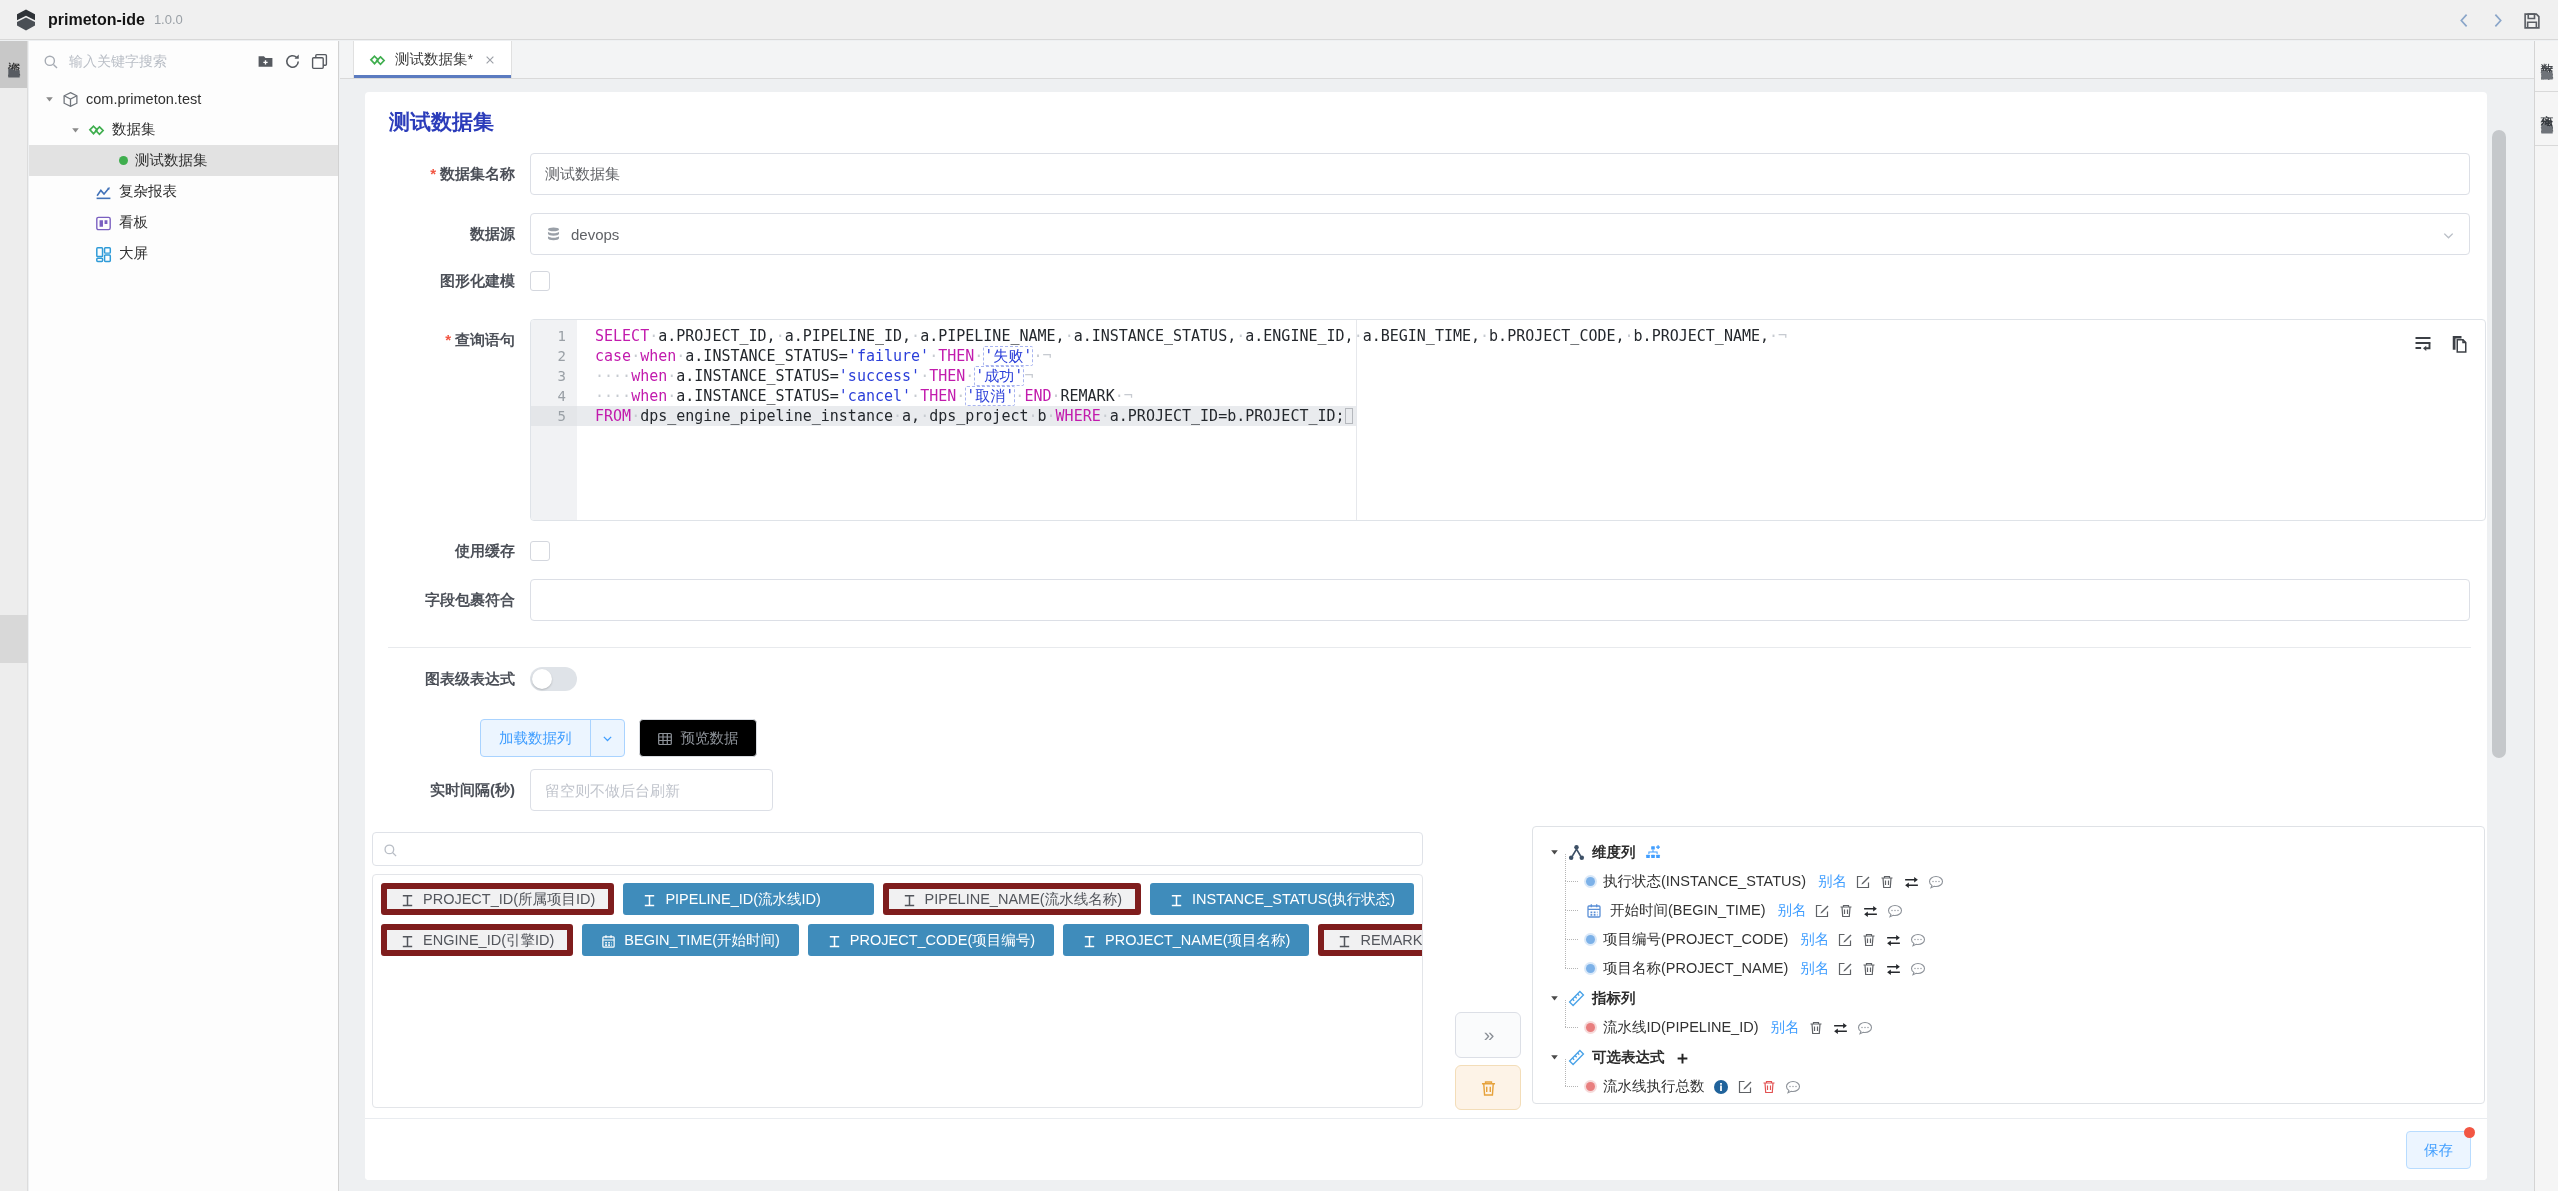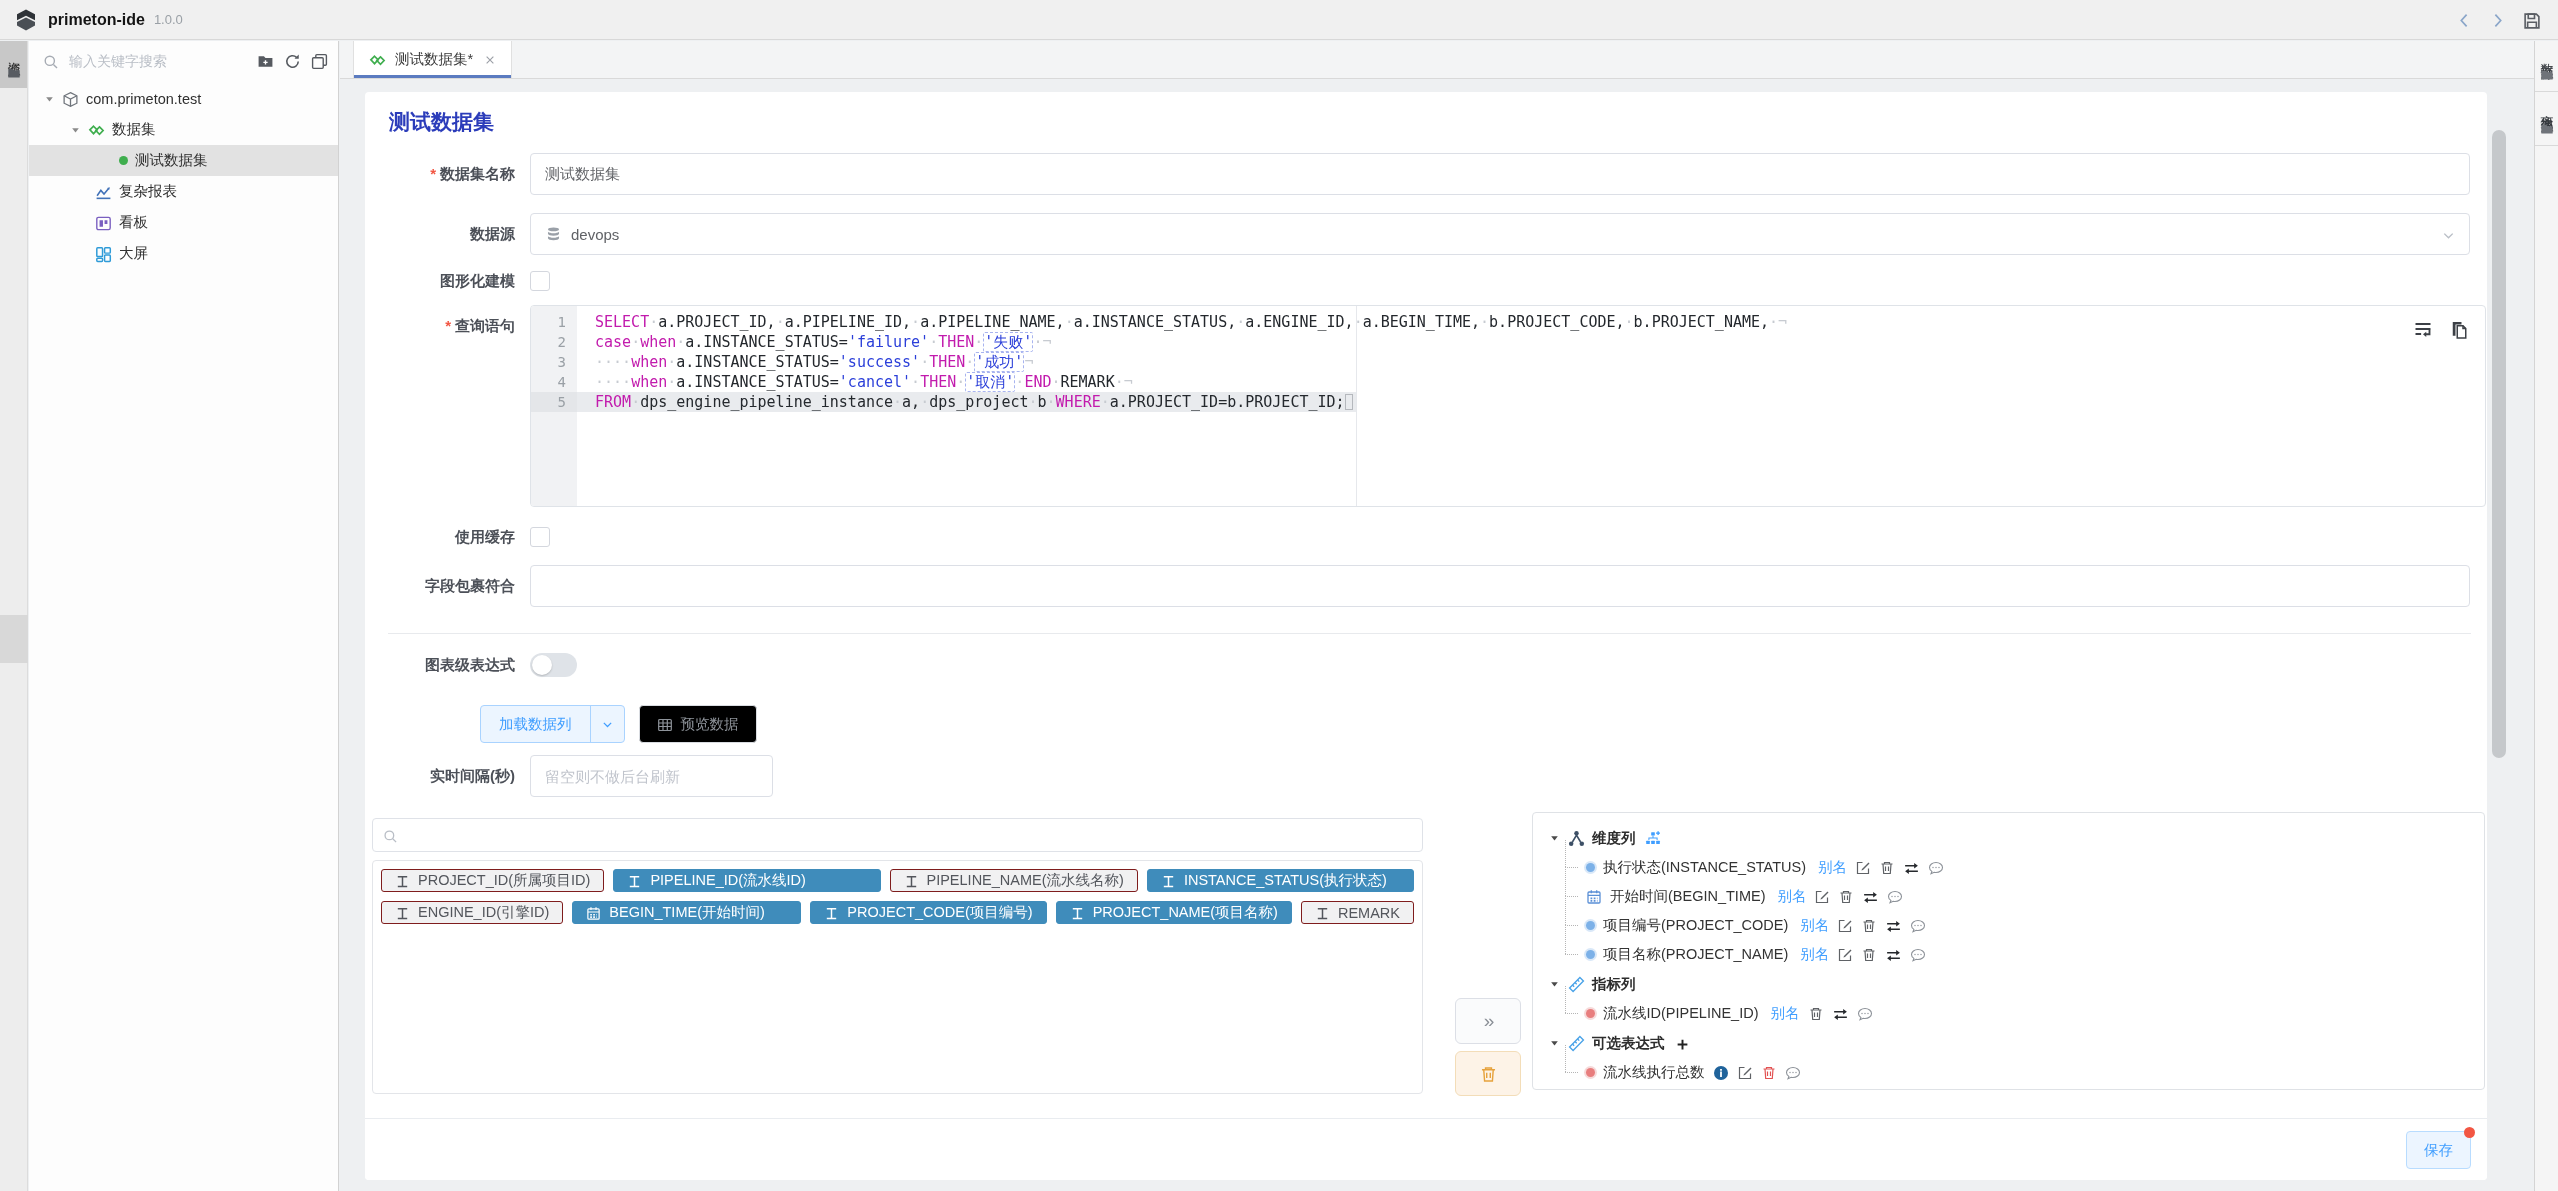--- a/index.html
+++ b/index.html
@@ -119,22 +119,22 @@
 
   
   .cols { position:relative; height:276px; margin-top:21px; }
   .col-search { position:absolute; left:7px; top:0; width:1051px; height:34px; border:1px solid #dfe2e8;
     border-radius:4px; display:flex; align-items:center; gap:8px; padding:0 10px; }
   .col-search .s-ic { font-size:15px; color:#b9bec6; }
   .col-search input { border:none; outline:none; flex:1; font-size:14px; font-family:"Liberation Sans",sans-serif; }
   .chipbox { position:absolute; left:7px; top:42px; width:1051px; height:234px; border:1px solid #e3e5e9;
     border-radius:4px; background:#fff; padding:8px; overflow:hidden; }
   .chip-row { display:flex; gap:9px; margin-bottom:9px; }
-  .chip { height:23px; display:inline-flex; align-items:center; gap:8px; padding:0 13px; border-radius:3px;
-    background:#f1f1f2; border:1px solid #7f1d1d; color:#53565c; font-size:14.5px; cursor:pointer; white-space:nowrap; }
+  .chip { height:32px; display:inline-flex; align-items:center; gap:8px; padding:0 13px; border-radius:3px;
+    background:#f1f1f2; border:6px solid #7f1d1d; color:#53565c; font-size:14.5px; cursor:pointer; white-space:nowrap; }
   .chip .ci { font-size:15px; }
   .chip.sel { background:#3f8cbb; border-color:#3f8cbb; color:#fff; }
   .btn-next { position:absolute; left:1090px; top:180px; width:66px; height:46px; border:1px solid #dcdfe6;
     border-radius:6px; background:#fafbfc; color:#8a8f96; font-size:19px; display:flex; align-items:center;
     justify-content:center; cursor:pointer; letter-spacing:-2px; }
   .btn-del { position:absolute; left:1090px; top:233px; width:66px; height:45px; border:1px solid #f3ddb8;
     border-radius:6px; background:#fdf3e7; color:#e6a23c; font-size:19px; display:flex; align-items:center;
     justify-content:center; cursor:pointer; }
 
   
@@ -166,21 +166,21 @@
   .save-dot { position:absolute; right:-5px; top:-5px; width:11px; height:11px; border-radius:50%; background:#f25643; }
 
   
   .rightstrip { position:absolute; top:41px; left:2534px; width:24px; bottom:0; background:#f5f5f5;
     border-left:1px solid #d4d4d4; }
   .rightstrip .vtab { border-bottom:1px solid #d9d9d9; padding:12px 0 9px 0; }
   .rightstrip .vtext { font-size:13px; color:#33373c; letter-spacing:2px; }
   .rightstrip .vfolder { color:#6f7379; }
   .scrollthumb { position:absolute; left:2492px; top:130px; width:14px; height:628px; border-radius:7px; background:#c5c8cb; }
 
-  .mt17{margin-top:17px}.mt18{margin-top:18px}.mt16{margin-top:16px}.mt26{margin-top:14px}
+  .mt17{margin-top:17px}.mt18{margin-top:18px}.mt16{margin-top:16px}.mt26{margin-top:28px}
   .mt20{margin-top:20px}.mt19{margin-top:19px}.mt28{margin-top:28px}.mt12{margin-top:12px}
   .interval-inp{width:243px}
 </style>
 </head>
 <body>
 
 <div class="titlebar">
   <span class="logo"><svg viewBox="0 0 16 16" width="1em" height="1em">
         <path fill="#2f3338" d="M8 1 14 4.2v4L8 5.1 2 8.2v-4z"></path>
         <path fill="#4a4f55" d="M2 9.4l6-3 6 3v2.3L8 15l-6-3.3z"></path>

